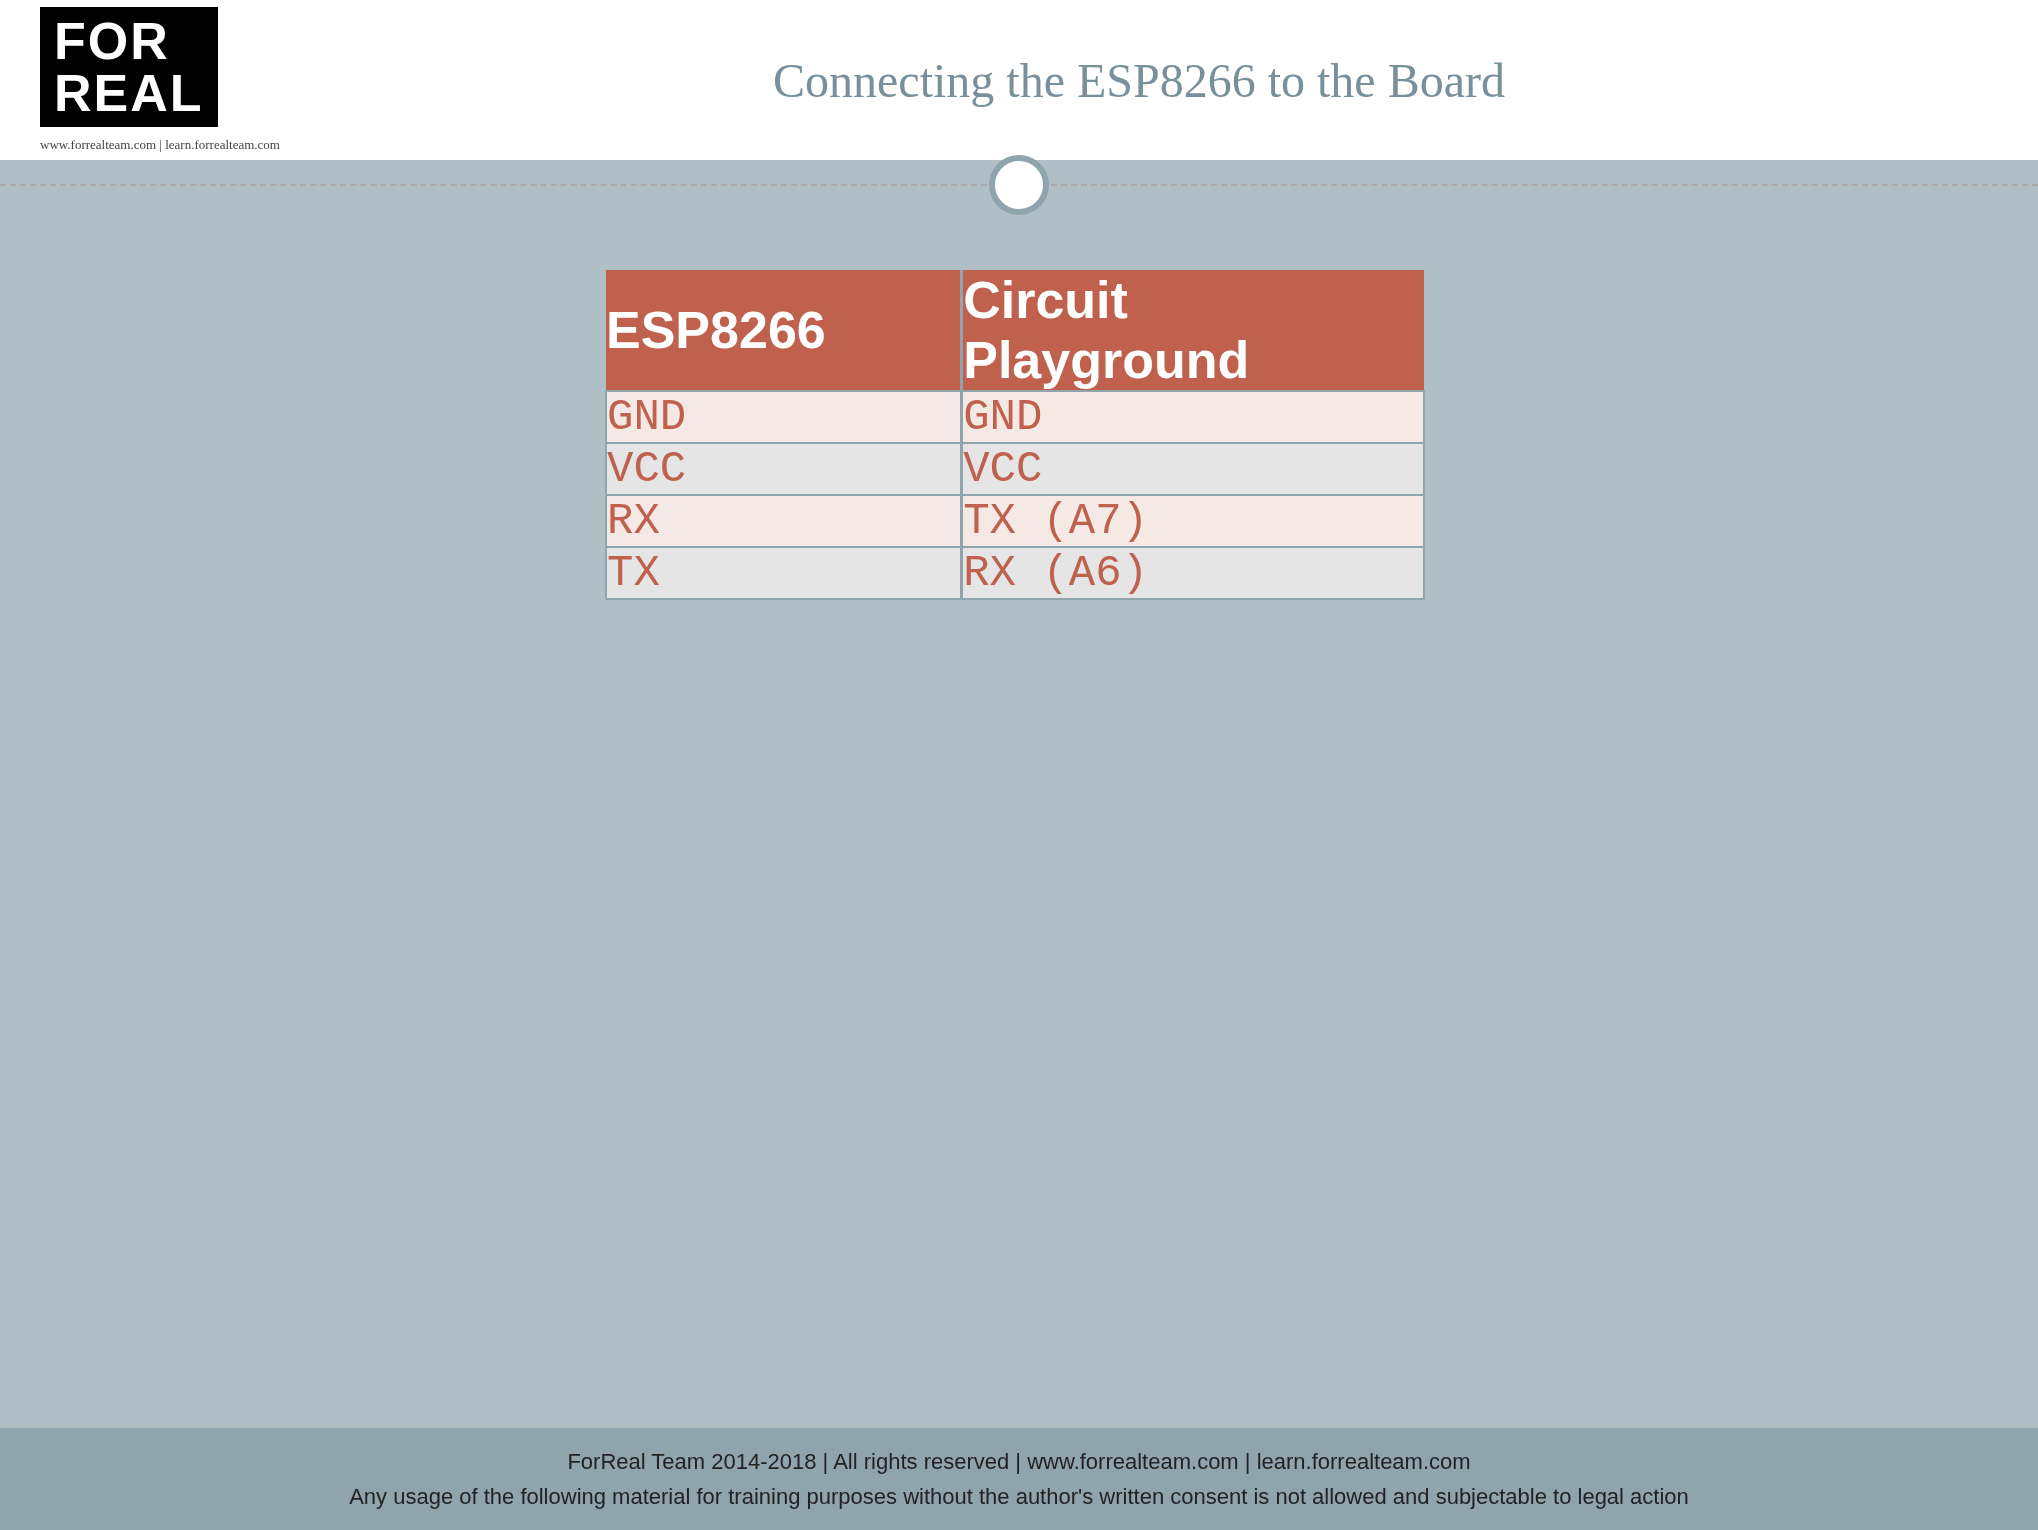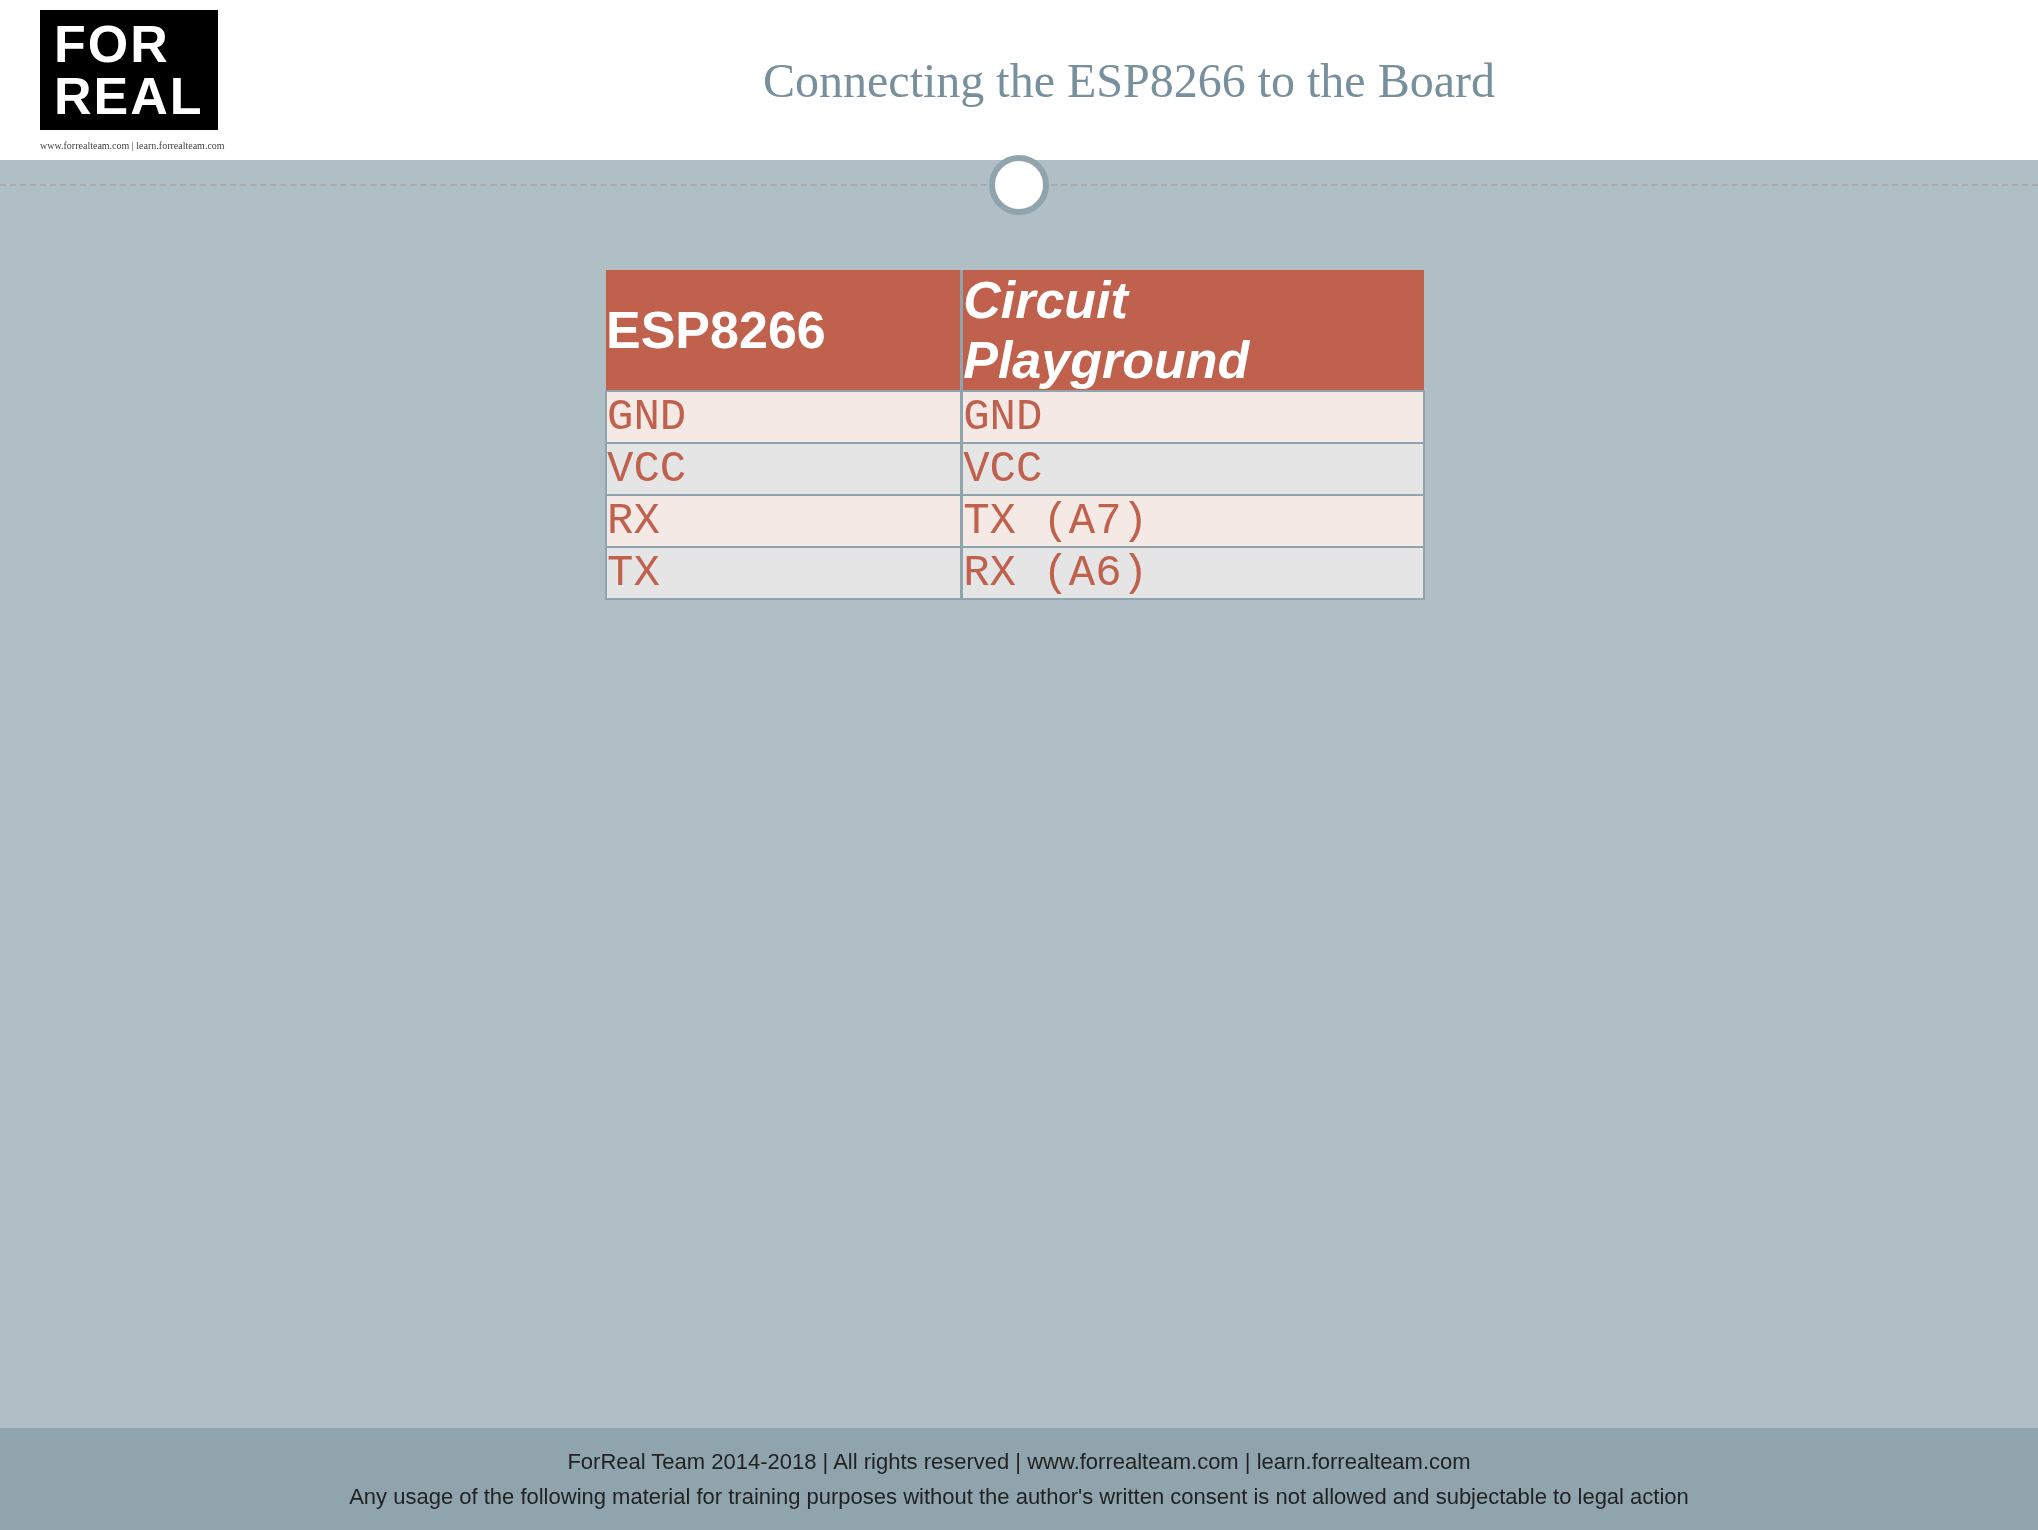--- a/index.html
+++ b/index.html
@@ -35,21 +35,21 @@
       color: white;
       font-family: Arial, Helvetica, sans-serif;
       font-weight: 900;
       font-size: 52px;
       line-height: 1;
       padding: 8px 14px;
       letter-spacing: 2px;
     }
 
     .logo-urls {
-      font-size: 10px;
+      font-size: 13px;
       color: #444;
       margin-top: 10px;
       white-space: nowrap;
     }
 
     .header-title {
       flex: 1;
       text-align: center;
       font-size: 48px;
       color: #78909c;
@@ -169,21 +169,21 @@
 <div class="divider-area">
   <div class="divider-line"></div>
   <div class="divider-circle"></div>
 </div>
 
 <div class="main-content">
   <table class="connection-table">
     <tbody>
         <tr>
       <td class="header-cell col-divider">ESP8266</td>
-      <td class="header-cell" style="white-space:pre-line;font-style:italic;">Circuit
+      <td class="header-cell" style="white-space:pre-line;">Circuit
 Playground</td>
     </tr>
     <tr>
       <td class="row-cell col-divider row-even">GND</td>
       <td class="row-cell row-even">GND</td>
     </tr>
     <tr>
       <td class="row-cell col-divider row-odd">VCC</td>
       <td class="row-cell row-odd">VCC</td>
     </tr>

